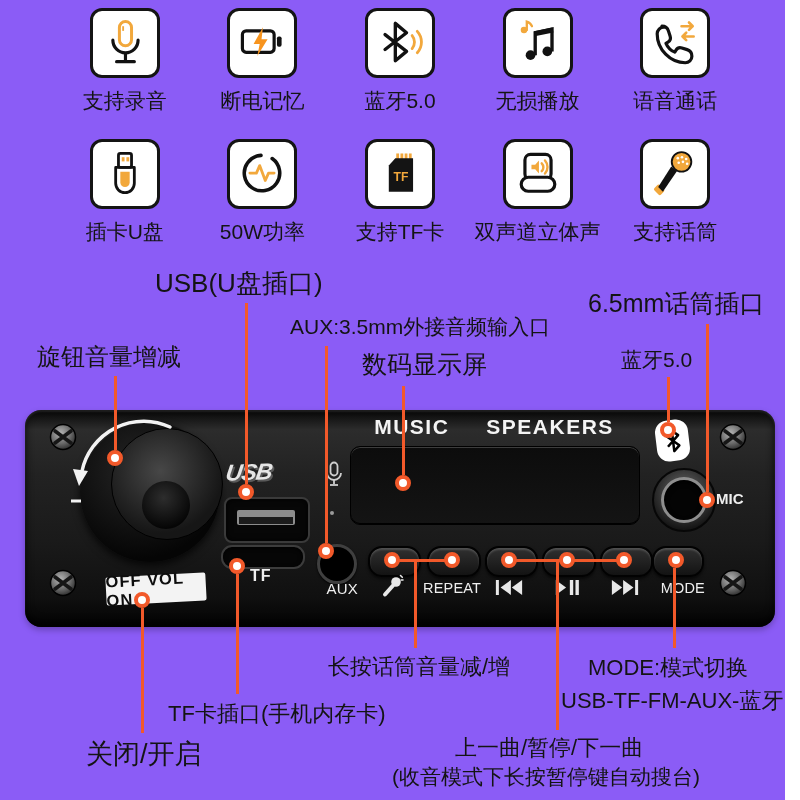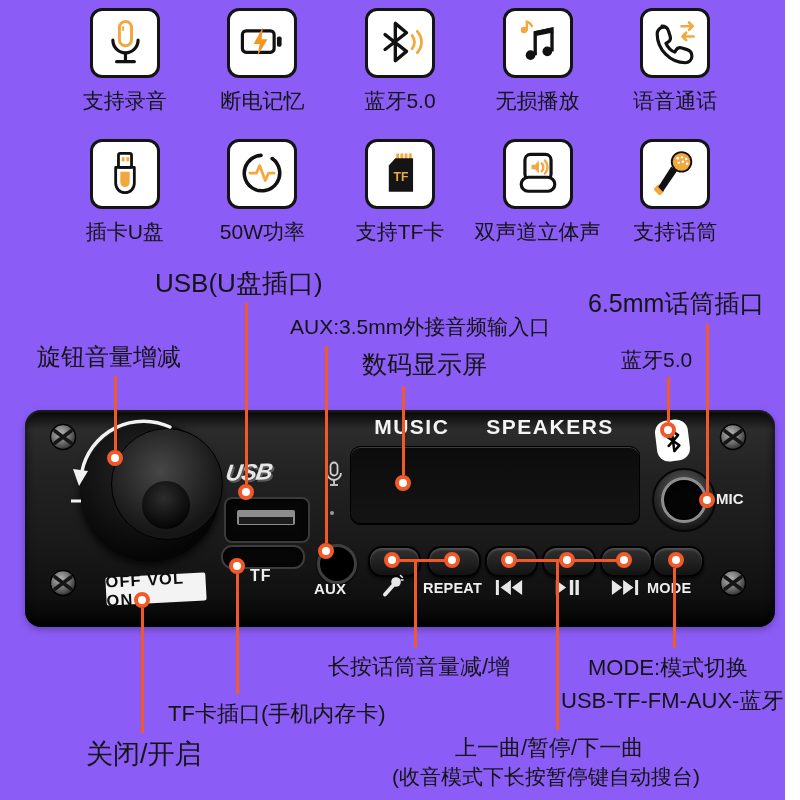--- a/index.html
+++ b/index.html
@@ -38,21 +38,21 @@
            border:1px solid #000;box-shadow:inset 0 1px 0 #3d3d3d, inset 0 -1px 0 #000;}
   .led{width:4px;height:4px;border-radius:50%;background:#9a9a9a;}
   .jack-aux{width:34px;height:34px;border-radius:50%;background:#000;border:3px solid #3f3f3f;box-shadow:0 1px 2px #000, inset 0 1px 3px #000;}
   .jack-mic-outer{width:60px;height:60px;border-radius:50%;background:radial-gradient(circle at 50% 38%,#6e6e6e,#161616 75%);border:2px solid #070707;}
   .jack-mic-inner{width:40px;height:40px;border-radius:50%;background:#040404;border:3px solid #8e8e8e;box-shadow:inset 0 2px 5px #000;}
   .bt-blob{width:33px;height:41px;background:#fff;border-radius:12px;transform:rotate(-7deg);
            display:flex;align-items:center;justify-content:center;}
   .btn{position:absolute;top:546px;height:27px;border-radius:14px;z-index:15;
        background:linear-gradient(180deg,#303030,#131313);border:2px solid #020202;
        box-shadow:inset 0 2px 2px rgba(255,255,255,.16), 0 2px 3px rgba(0,0,0,.6);}
-  .blabel{position:absolute;color:#efefef;font-weight:bold;font-size:14.5px;text-align:left;z-index:15;letter-spacing:.2px;}
+  .blabel{position:absolute;color:#efefef;font-weight:normal;font-size:14.5px;text-align:right;z-index:15;letter-spacing:.2px;}
   .ptxt{color:#efefef;font-weight:bold;}
 </style>
 </head>
 <body>
 
 <div class="stage">
 
   <svg width="0" height="0" style="position:absolute">
     <defs>
       <radialGradient id="screwGrad" cx="40%" cy="35%" r="75%">

